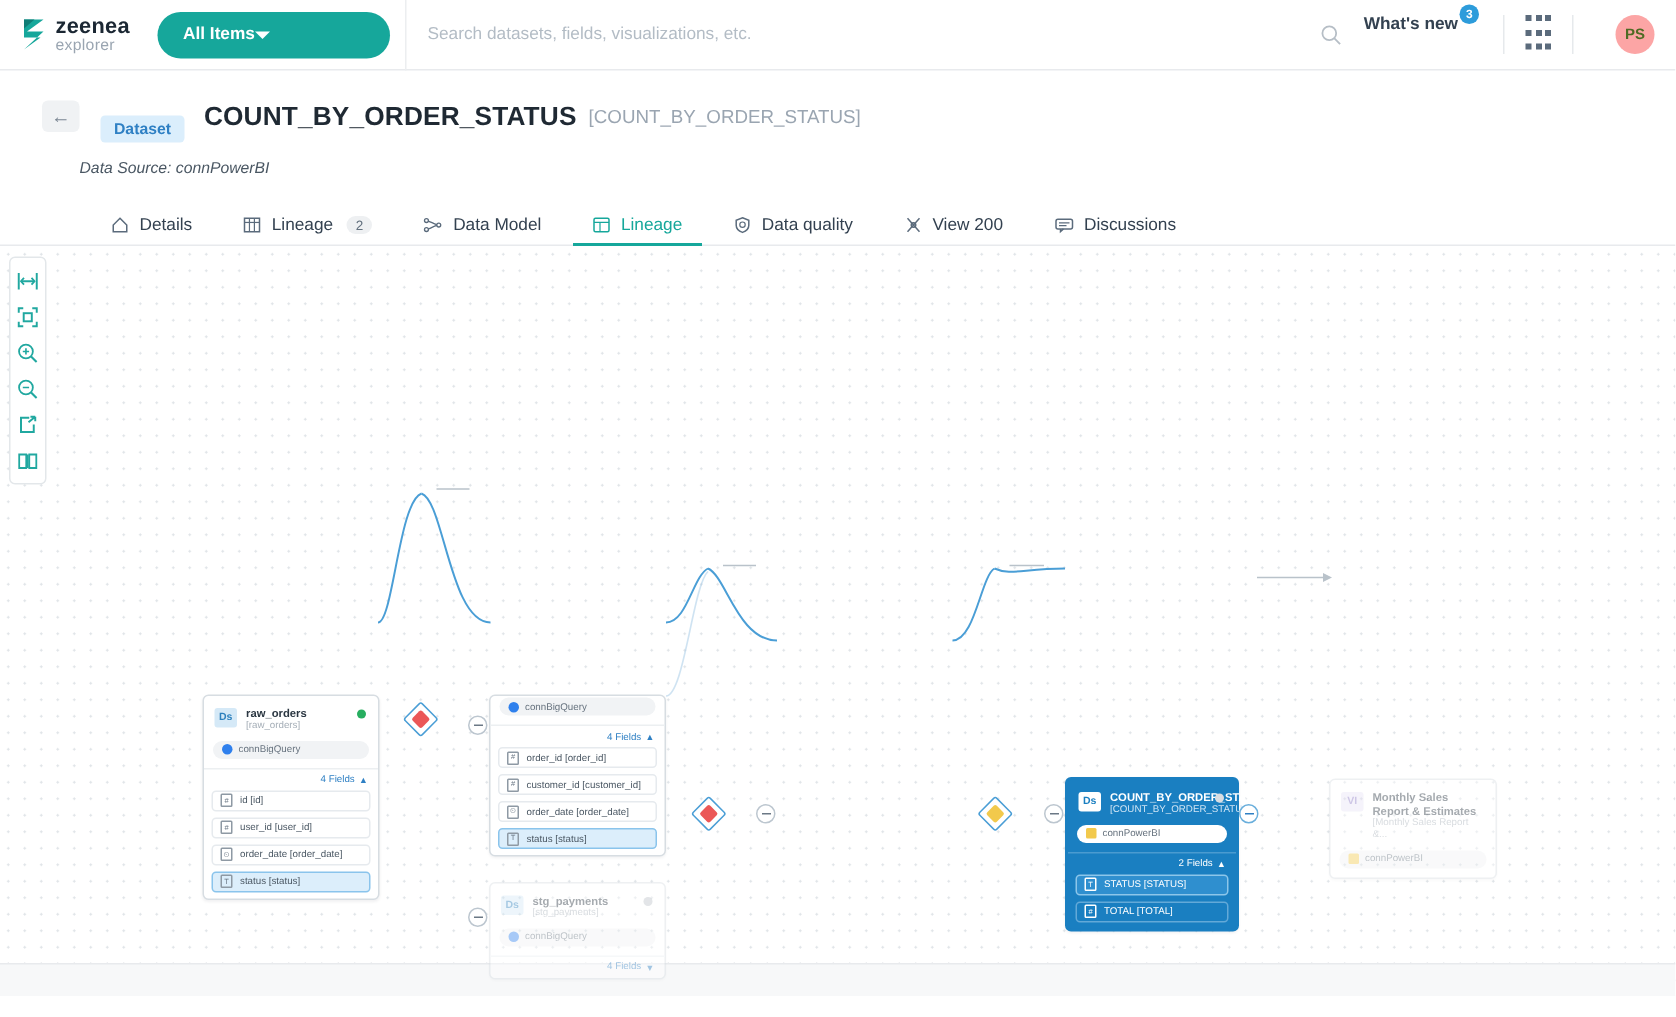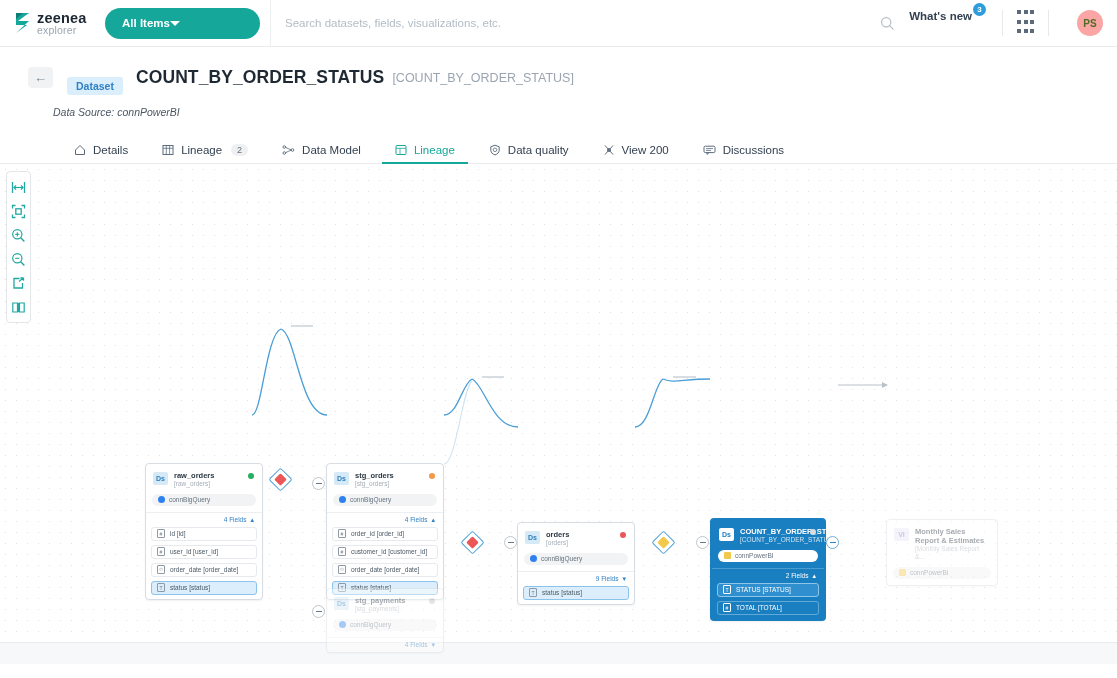--- a/index.html
+++ b/index.html
@@ -494,21 +494,21 @@
   <div class="collapse-btn" style="left:312px; top:441px;">
       <span></span>
     </div>
   <div class="collapse-btn" style="left:696px; top:372px;">
       <span></span>
     </div>
   <div class="collapse-btn blue" style="left:826px; top:372px;">
       <span></span>
     </div>
 
-  <div class="node" style="left:145px; top:299px; width:118px;">
+  <div class="node" style="left:135px; top:299px; width:118px;">
     <div class="node-head">
       <div class="ds-badge">Ds</div>
       <div class="node-titles">
         <div class="node-name">raw_orders</div>
         <div class="node-alt">[raw_orders]</div>
       </div>
       <div class="status-dot" style="background:#27ae60;"></div>
     </div>
     <div class="conn-row">
       <div class="conn-ic"></div>
@@ -530,28 +530,20 @@
       <span class="field-ic">⏲</span>
       <span>order_date [order_date]</span>
     </div>
     <div class="field-row highlight">
       <span class="field-ic">T</span>
       <span>status [status]</span>
     </div>
   </div>
 
   <div class="node" style="left:326px; top:299px; width:118px;">
-    <div class="node-head">
-      <div class="ds-badge">Ds</div>
-      <div class="node-titles">
-        <div class="node-name">stg_orders</div>
-        <div class="node-alt">[stg_orders]</div>
-      </div>
-      <div class="status-dot" style="background:#f2994a;"></div>
-    </div>
     <div class="conn-row">
       <div class="conn-ic"></div>
       <div class="conn-label">connBigQuery</div>
     </div>
     <div class="fields-bar">
       <span>4 Fields</span>
       <span class="chev">▴</span>
     </div>
     <div class="field-row">
       <span class="field-ic">#</span>
@@ -583,42 +575,20 @@
     <div class="conn-row">
       <div class="conn-ic"></div>
       <div class="conn-label">connBigQuery</div>
     </div>
     <div class="fields-bar">
       <span>4 Fields</span>
       <span class="chev">▾</span>
     </div>
   </div>
 
-  <div class="node" style="left:517px; top:358px; width:118px;">
-    <div class="node-head">
-      <div class="ds-badge">Ds</div>
-      <div class="node-titles">
-        <div class="node-name">orders</div>
-        <div class="node-alt">[orders]</div>
-      </div>
-      <div class="status-dot" style="background:#eb5757;"></div>
-    </div>
-    <div class="conn-row">
-      <div class="conn-ic"></div>
-      <div class="conn-label">connBigQuery</div>
-    </div>
-    <div class="fields-bar">
-      <span>9 Fields</span>
-      <span class="chev">▾</span>
-    </div>
-    <div class="field-row highlight">
-      <span class="field-ic">T</span>
-      <span>status [status]</span>
-    </div>
-  </div>
 
   <div class="node selected" style="left:710px; top:354px; width:116px;">
     <div class="node-head">
       <div class="ds-badge">Ds</div>
       <div class="node-titles">
         <div class="node-name">COUNT_BY_ORDER_STATUS</div>
         <div class="node-alt">[COUNT_BY_ORDER_STATUS]</div>
       </div>
       <div class="status-dot" style="background:#d8dde2;"></div>
     </div>

